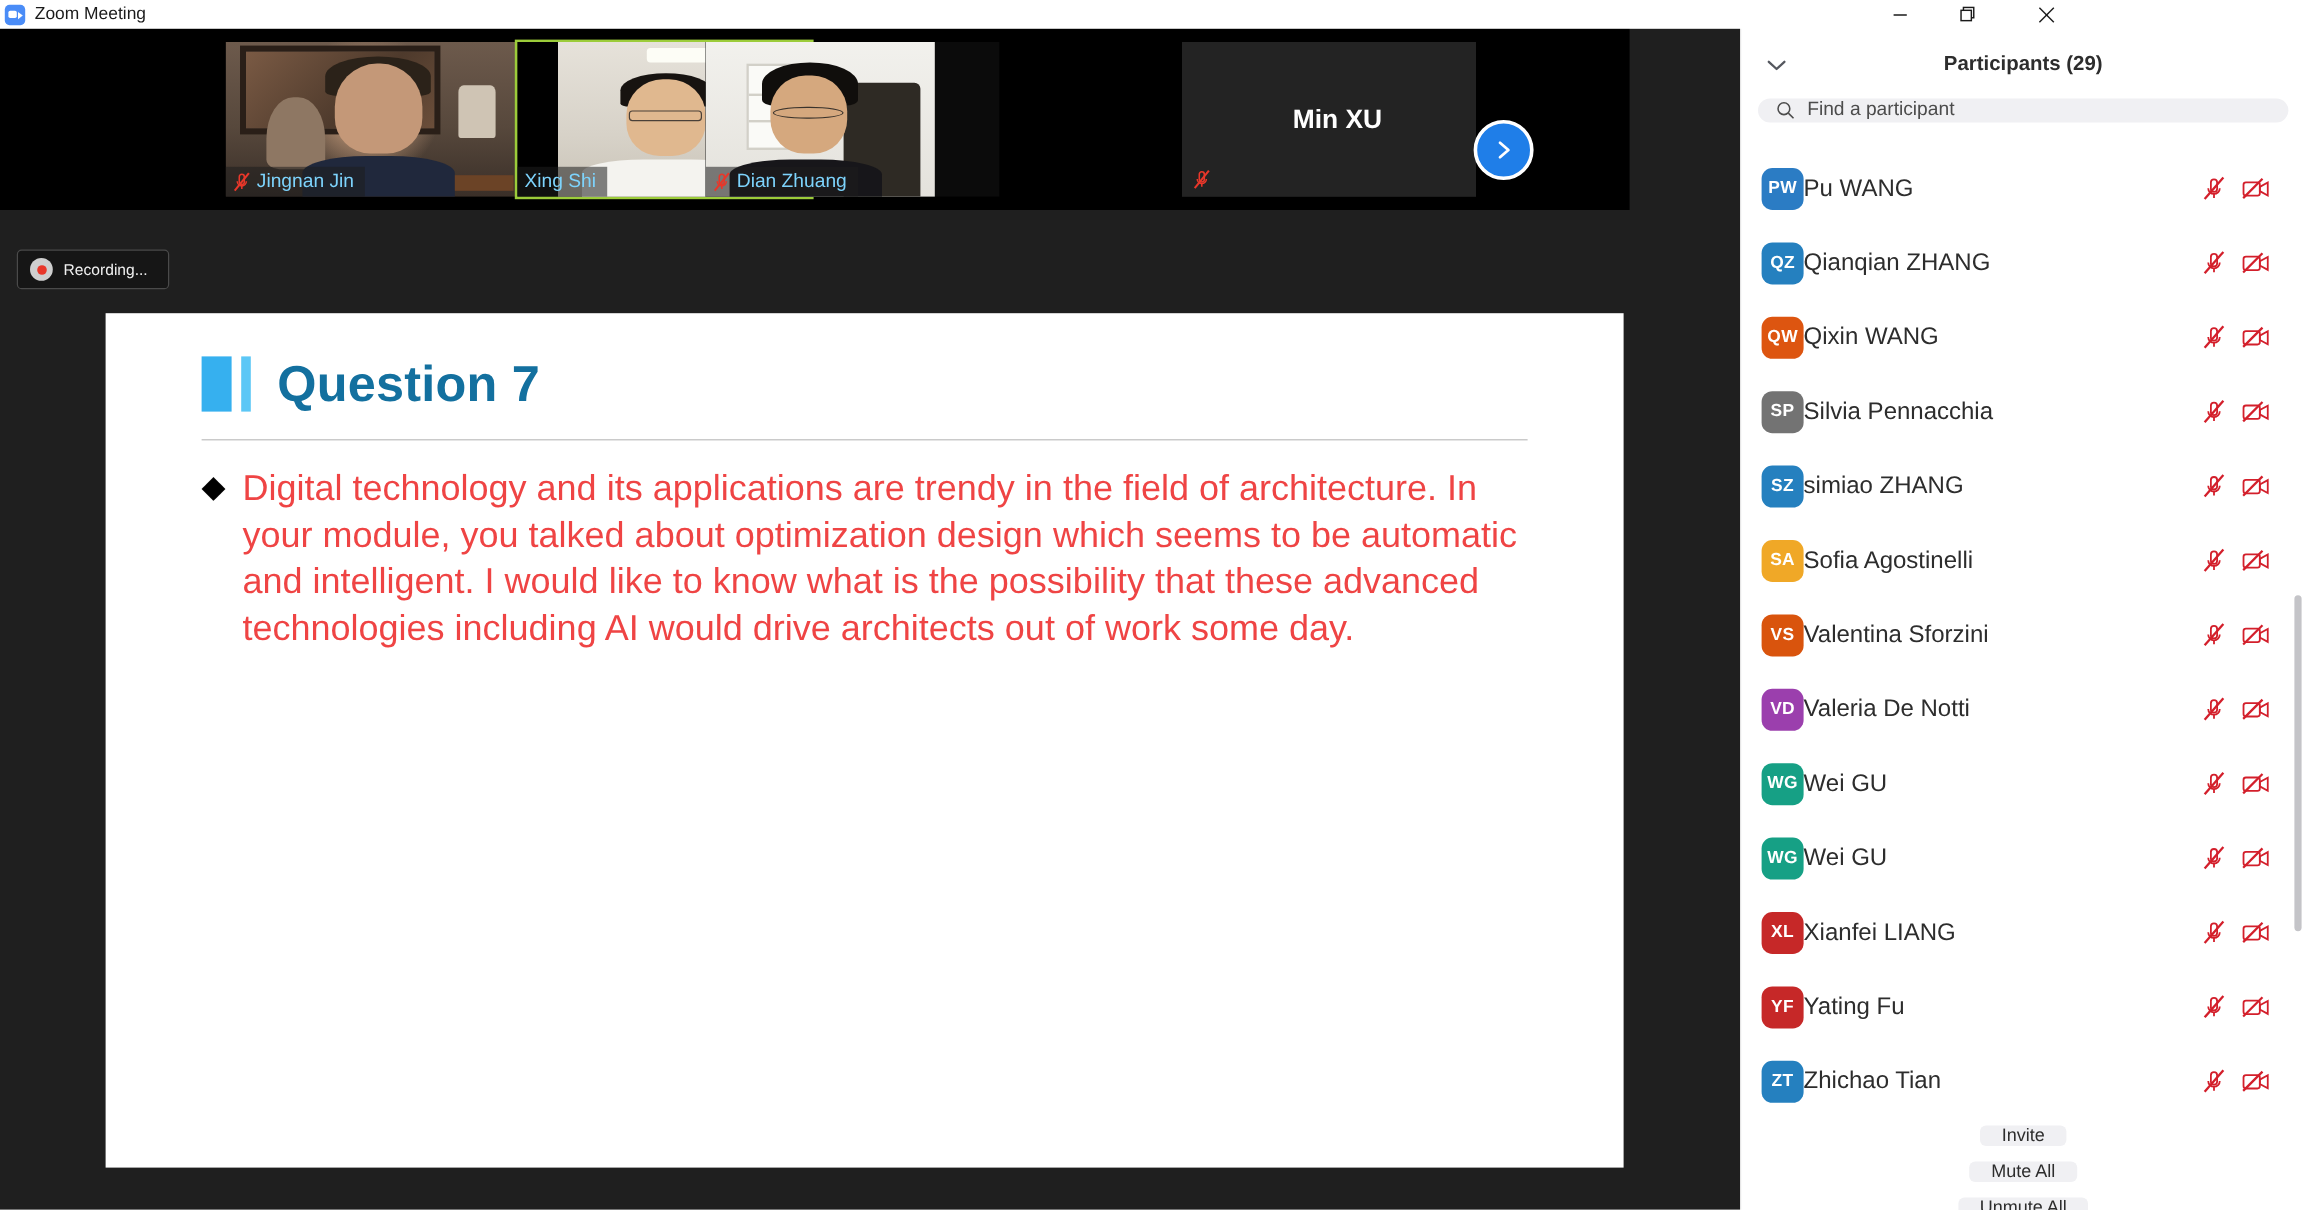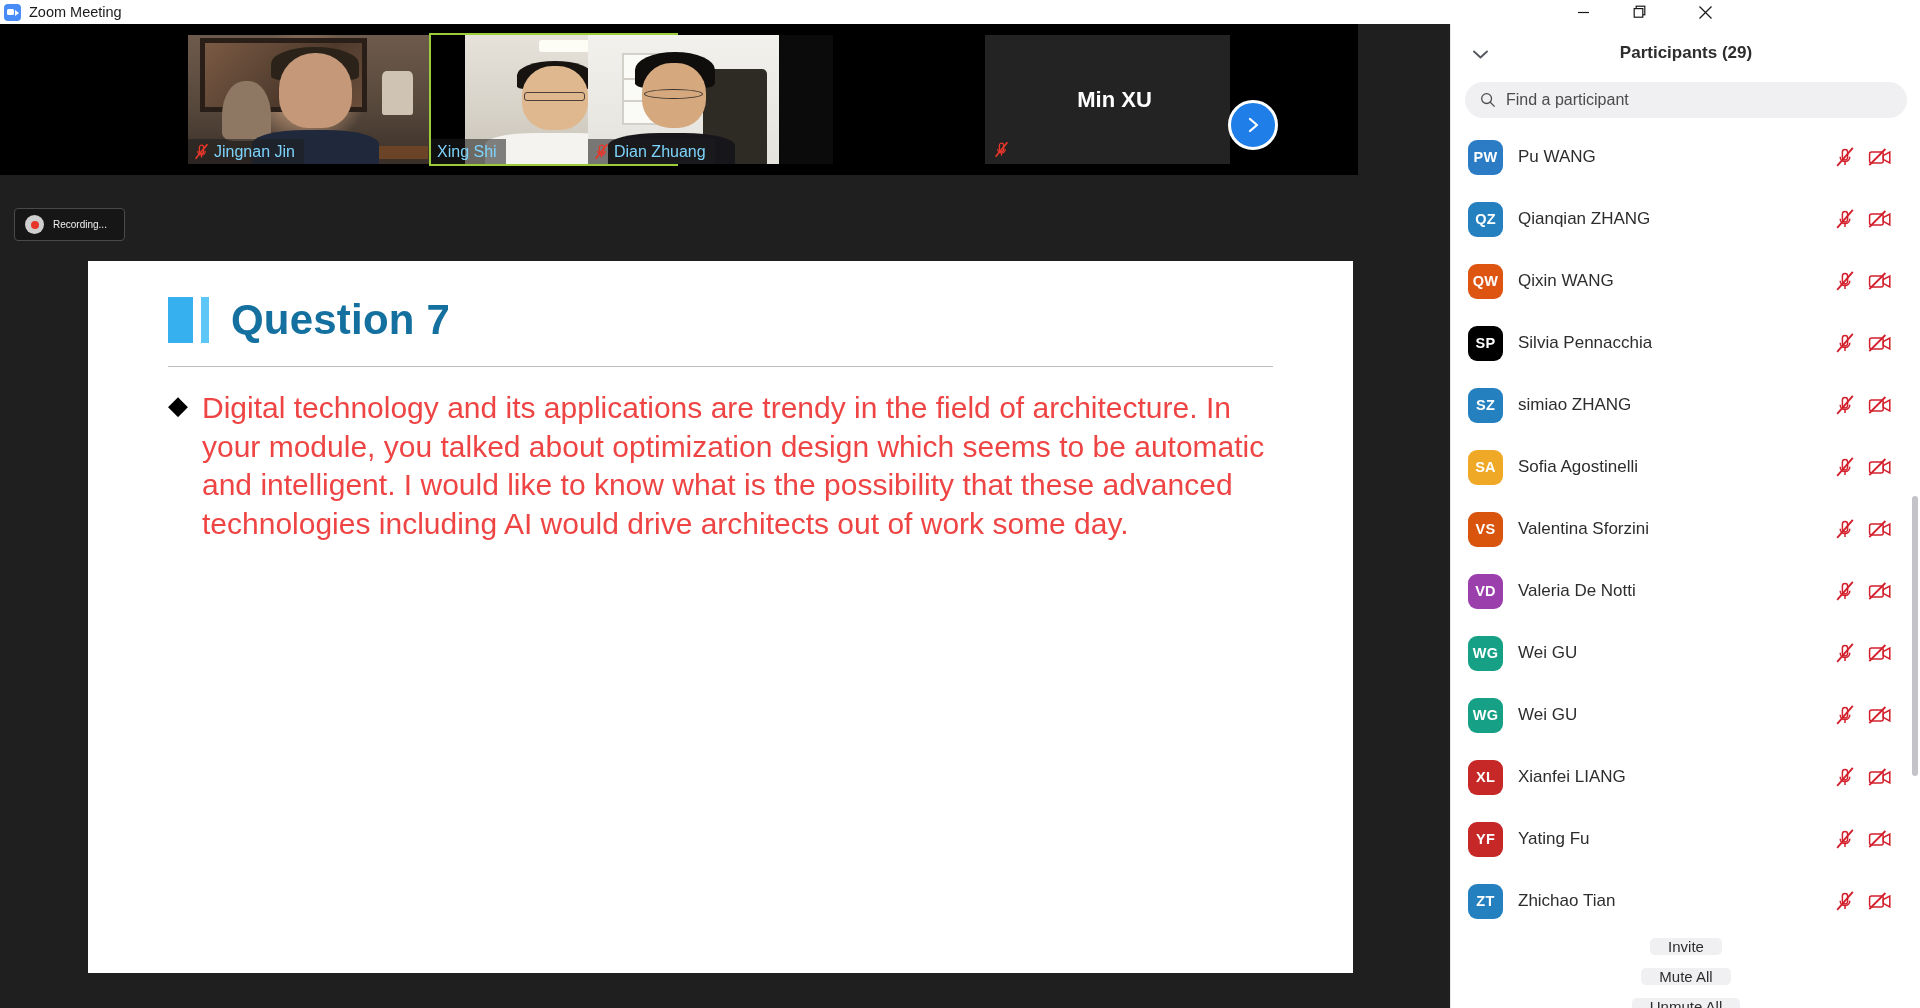--- a/index.html
+++ b/index.html
@@ -179,21 +179,21 @@
   #recording{
     position:absolute; left:14px; top:184px; height:33px;
     display:flex; align-items:center; gap:9px; padding:0 17px 0 10px;
     background:#161616; border:1px solid #4a4a4a; border-radius:4px;
   }
   #rec-dot{
     width:19px; height:19px; border-radius:50%; background:#cfcfcf;
     display:flex; align-items:center; justify-content:center; flex:none;
   }
   #rec-dot:after{ content:""; width:8px; height:8px; border-radius:50%; background:#e8372a; }
-  #rec-label{ font-size:10px; color:#f0f0f0; white-space:nowrap; }
+  #rec-label{ font-size:13px; color:#f0f0f0; white-space:nowrap; }
 
   
   #slide{
     position:absolute; left:88px; top:237px; width:1265px; height:712px;
     background:#ffffff;
   }
   #slide-title-wrap{
     position:absolute; left:80px; top:35px; display:flex; align-items:center; gap:8px;
   }
   #bar-thick{ width:25px; height:46px; background:#36b0ef; }
@@ -222,42 +222,42 @@
   #panel-header{
     position:absolute; left:0; top:0; width:470px; height:58px;
     display:flex; align-items:center; justify-content:center;
   }
   #panel-collapse{
     position:absolute; left:16px; top:18px; width:26px; height:24px;
     display:flex; align-items:center; justify-content:center; cursor:pointer;
   }
   #panel-title{ font-size:17px; font-weight:bold; color:#2d2d2d; }
   #search-box{
-    position:absolute; left:14px; top:58px; width:442px; height:36px;
+    position:absolute; left:14px; top:58px; width:442px; height:20px;
     background:#f0f0f3; border-radius:18px; display:flex; align-items:center;
     gap:10px; padding:0 15px;
   }
   #search-input{
     border:0; outline:0; background:transparent; font-size:16px; color:#2d2d2d;
     font-family:"Liberation Sans", sans-serif; width:360px;
   }
   #search-input::placeholder{ color:#4c4c4c; }
 
   #plist{
     position:absolute; left:0; top:102px; width:470px; height:836px; overflow:hidden;
   }
   .prow{
     position:relative; height:62px; display:flex; align-items:center; padding:0 0 0 17px;
   }
   .avatar{
     width:35px; height:35px; border-radius:9px; flex:none;
     display:flex; align-items:center; justify-content:center;
     color:#fff; font-size:14.5px; font-weight:bold; letter-spacing:.3px;
   }
-  .pname{ font-size:17px; color:#2d2d2d; margin-left:15px; white-space:nowrap; }
+  .pname{ font-size:20px; color:#2d2d2d; white-space:nowrap; }
   .picons{
     position:absolute; right:29px; top:50%; transform:translateY(-50%);
     display:flex; align-items:center; gap:13px;
   }
   #plist-scrollbar{
     position:absolute; right:3px; top:370px; width:6px; height:280px;
     background:#c4c4c8; border-radius:3px;
   }
 
   #panel-footer{
@@ -459,21 +459,21 @@
   <line x1="2.2" y1="19.3" x2="17.8" y2="1.4" stroke="#d31f2b" stroke-width="1.9"></line>
 </svg>
           <svg width="24" height="20" viewBox="0 0 24 20">
   <rect x="1.6" y="4.4" width="13.6" height="11.2" rx="2" fill="none" stroke="#d31f2b" stroke-width="1.5"></rect>
   <path d="M15.2 8.2 L21.8 4.6 v10.8 L15.2 11.8 z" fill="none" stroke="#d31f2b" stroke-width="1.5"></path>
   <line x1="1.3" y1="17.6" x2="17.4" y2="1.5" stroke="#d31f2b" stroke-width="1.9"></line>
 </svg>
         </div>
       </div>
       <div class="prow">
-        <div class="avatar" style="background: #000000;">SP</div>
+        <div class="avatar" style="background: #737373;">SP</div>
         <div class="pname">Silvia Pennacchia</div>
         <div class="picons">
           <svg width="20" height="21" viewBox="0 0 20 21">
   <path d="M10 3c1.5 0 2.6 1.2 2.6 2.6v5.2c0 1.5-1.1 2.6-2.6 2.6S7.4 12.3 7.4 10.8V5.6C7.4 4.2 8.5 3 10 3z" fill="none" stroke="#d31f2b" stroke-width="1.5"></path>
   <path d="M5.2 10.3c0 2.7 2.1 4.8 4.8 4.8s4.8-2.1 4.8-4.8" fill="none" stroke="#d31f2b" stroke-width="1.5"></path>
   <line x1="10" y1="15.1" x2="10" y2="18.4" stroke="#d31f2b" stroke-width="1.5"></line>
   <line x1="2.2" y1="19.3" x2="17.8" y2="1.4" stroke="#d31f2b" stroke-width="1.9"></line>
 </svg>
           <svg width="24" height="20" viewBox="0 0 24 20">
   <rect x="1.6" y="4.4" width="13.6" height="11.2" rx="2" fill="none" stroke="#d31f2b" stroke-width="1.5"></rect>

